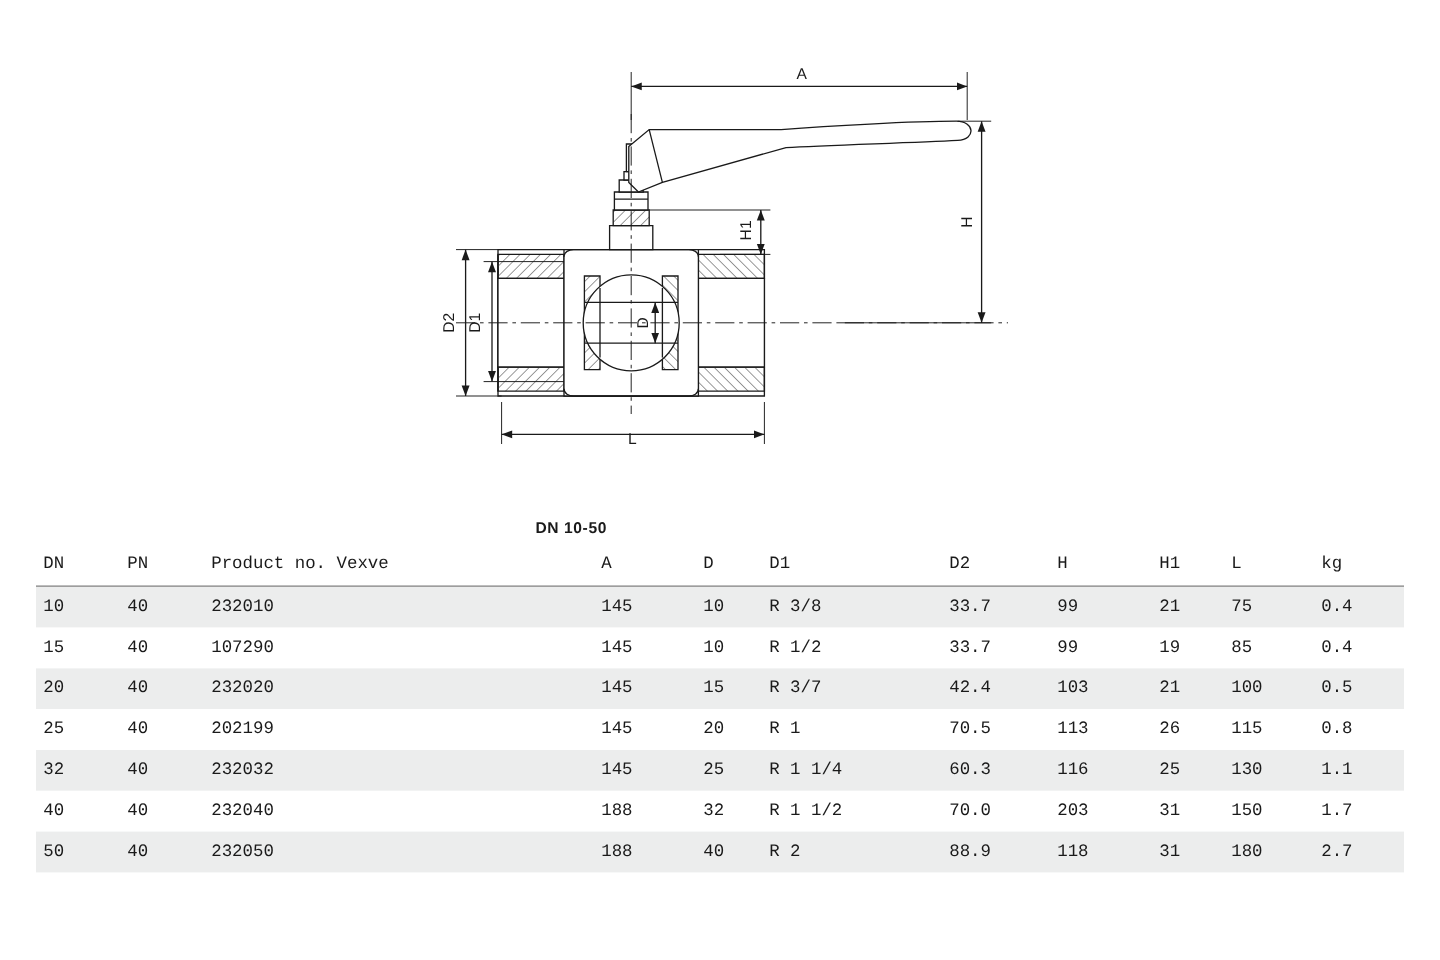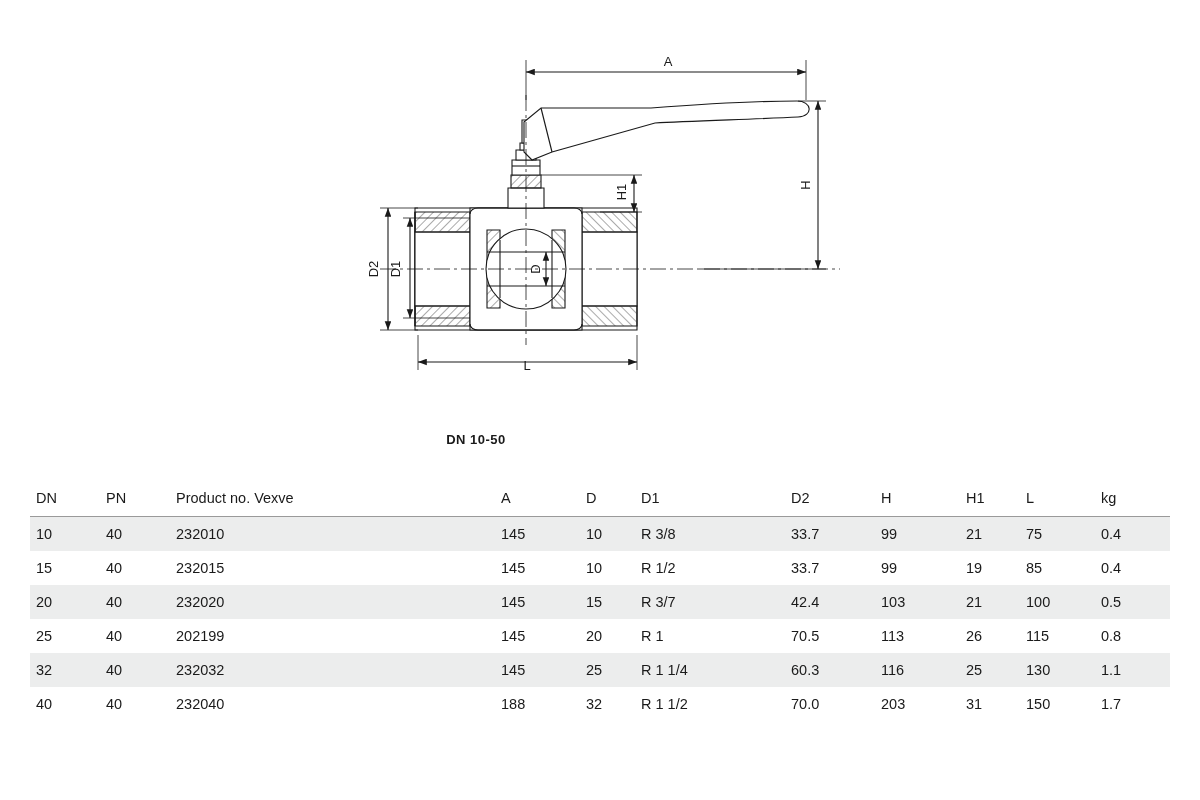--- a/index.html
+++ b/index.html
@@ -38,23 +38,24 @@
     width: 952px;
     text-align: center;
     font-size: 13px;
     font-weight: bold;
     letter-spacing: 0.5px;
     color: #1a1a1a;
   }
   
   .table-wrap {
     position: absolute;
-    top: 482px;
+    top: 454px;
     left: 30px;
     width: 1140px;
+    font-family: Liberation Mono, monospace;
   }
   table.spec {
     border-collapse: collapse;
     width: 1140px;
     font-size: 14.5px;
     color: #1a1a1a;
   }
   table.spec th {
     text-align: left;
     font-weight: normal;
@@ -231,21 +232,21 @@
           <td>R 3/8</td>
           <td>33.7</td>
           <td>99</td>
           <td>21</td>
           <td>75</td>
           <td>0.4</td>
         </tr>
         <tr>
           <td>15</td>
           <td>40</td>
-          <td>232015</td>
+          <td>107290</td>
           <td>145</td>
           <td>10</td>
           <td>R 1/2</td>
           <td>33.7</td>
           <td>99</td>
           <td>19</td>
           <td>85</td>
           <td>0.4</td>
         </tr>
         <tr>
@@ -293,17 +294,30 @@
           <td>232040</td>
           <td>188</td>
           <td>32</td>
           <td>R 1 1/2</td>
           <td>70.0</td>
           <td>203</td>
           <td>31</td>
           <td>150</td>
           <td>1.7</td>
         </tr>
+        <tr>
+          <td>50</td>
+          <td>40</td>
+          <td>232050</td>
+          <td>188</td>
+          <td>40</td>
+          <td>R 2</td>
+          <td>88.9</td>
+          <td>118</td>
+          <td>31</td>
+          <td>180</td>
+          <td>2.7</td>
+        </tr>
       </tbody>
     </table>
   </div>
 
 </div>
 
 </body></html>

